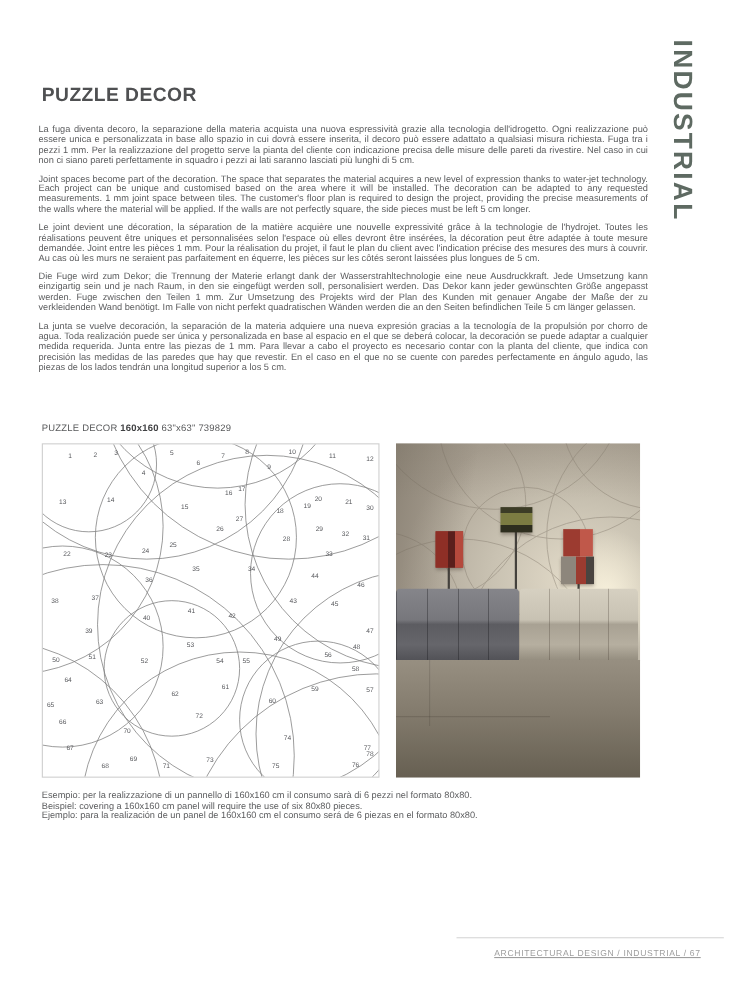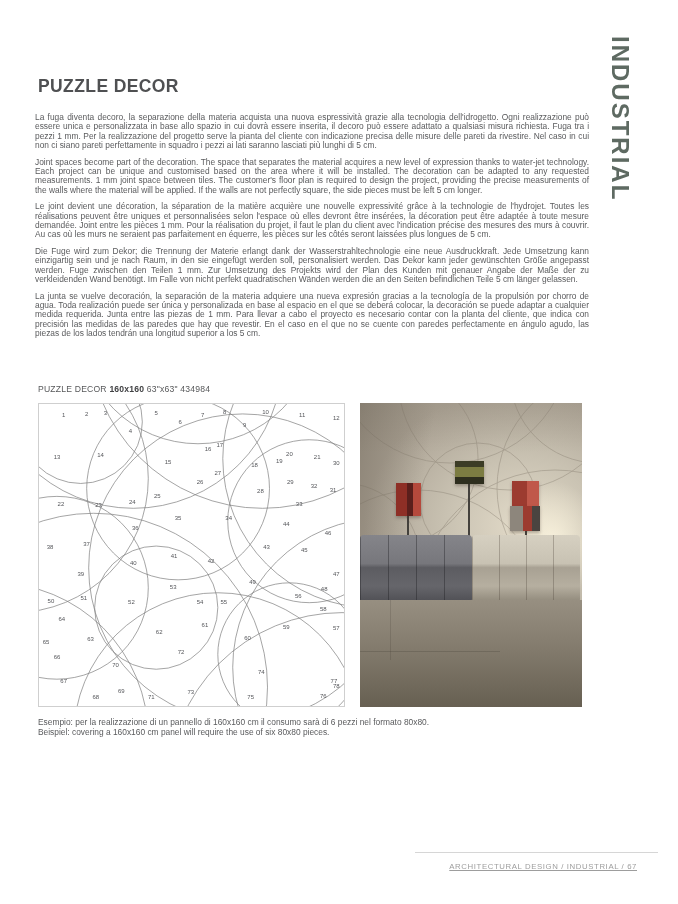--- a/index.html
+++ b/index.html
@@ -61,21 +61,21 @@
     <p>Joint spaces become part of the decoration. The space that separates the material acquires a new level of expression thanks to water-jet technology. Each project can be unique and customised based on the area where it will be installed. The decoration can be adapted to any requested measurements. 1 mm joint space between tiles. The customer's floor plan is required to design the project, providing the precise measurements of the walls where the material will be applied. If the walls are not perfectly square, the side pieces must be left 5 cm longer.</p>
     <p>Le joint devient une décoration, la séparation de la matière acquière une nouvelle expressivité grâce à la technologie de l'hydrojet. Toutes les réalisations peuvent être uniques et personnalisées selon l'espace où elles devront être insérées, la décoration peut être adaptée à toute mesure demandée. Joint entre les pièces 1 mm. Pour la réalisation du projet, il faut le plan du client avec l'indication précise des mesures des murs à couvrir. Au cas où les murs ne seraient pas parfaitement en équerre, les pièces sur les côtés seront laissées plus longues de 5 cm.</p>
     <p>Die Fuge wird zum Dekor; die Trennung der Materie erlangt dank der Wasserstrahltechnologie eine neue Ausdruckkraft. Jede Umsetzung kann einzigartig sein und je nach Raum, in den sie eingefügt werden soll, personalisiert werden. Das Dekor kann jeder gewünschten Größe angepasst werden. Fuge zwischen den Teilen 1 mm. Zur Umsetzung des Projekts wird der Plan des Kunden mit genauer Angabe der Maße der zu verkleidenden Wand benötigt. Im Falle von nicht perfekt quadratischen Wänden werden die an den Seiten befindlichen Teile 5 cm länger gelassen.</p>
     <p>La junta se vuelve decoración, la separación de la materia adquiere una nueva expresión gracias a la tecnología de la propulsión por chorro de agua. Toda realización puede ser única y personalizada en base al espacio en el que se deberá colocar, la decoración se puede adaptar a cualquier medida requerida. Junta entre las piezas de 1 mm. Para llevar a cabo el proyecto es necesario contar con la planta del cliente, que indica con precisión las medidas de las paredes que hay que revestir. En el caso en el que no se cuente con paredes perfectamente en ángulo agudo, las piezas de los lados tendrán una longitud superior a los 5 cm.</p>
   </div>
 
   <div class="product-caption">
     <span>PUZZLE DECOR</span>
     <b>160x160</b>
     <span>63"x63"</span>
-    <span>434984</span>
+    <span>739829</span>
   </div>
 
   <div class="diagram">
     <svg viewBox="0 0 307 304" preserveAspectRatio="none">
       <g fill="none" stroke="#7d7d7d" stroke-width="0.7">
         <circle cx="95" cy="-45" r="150"></circle>
         <circle cx="-25" cy="75" r="135"></circle>
         <circle cx="225" cy="-70" r="175"></circle>
         <circle cx="335" cy="55" r="150"></circle>
         <circle cx="55" cy="285" r="175"></circle>
@@ -216,20 +216,21 @@
     <div class="sofa sofa-right"></div>
 
     <div class="floor"></div>
     <div class="floor-seam-h"></div>
     <div class="floor-seam-v"></div>
   </div>
 
   <div class="examples">
     <p>Esempio: per la realizzazione di un pannello di 160x160 cm il consumo sarà di 6 pezzi nel formato 80x80.</p>
     <p>Beispiel: covering a 160x160 cm panel will require the use of six 80x80 pieces.</p>
+    <p>Ejemplo: para la realización de un panel de 160x160 cm el consumo será de 6 piezas en el formato 80x80.</p>
   </div>
 
   <div class="side-label">INDUSTRIAL</div>
 
   <div class="footer-rule"></div>
   <div class="footer">ARCHITECTURAL DESIGN / INDUSTRIAL / 67</div>
 
 </div>
 
 </body></html>

